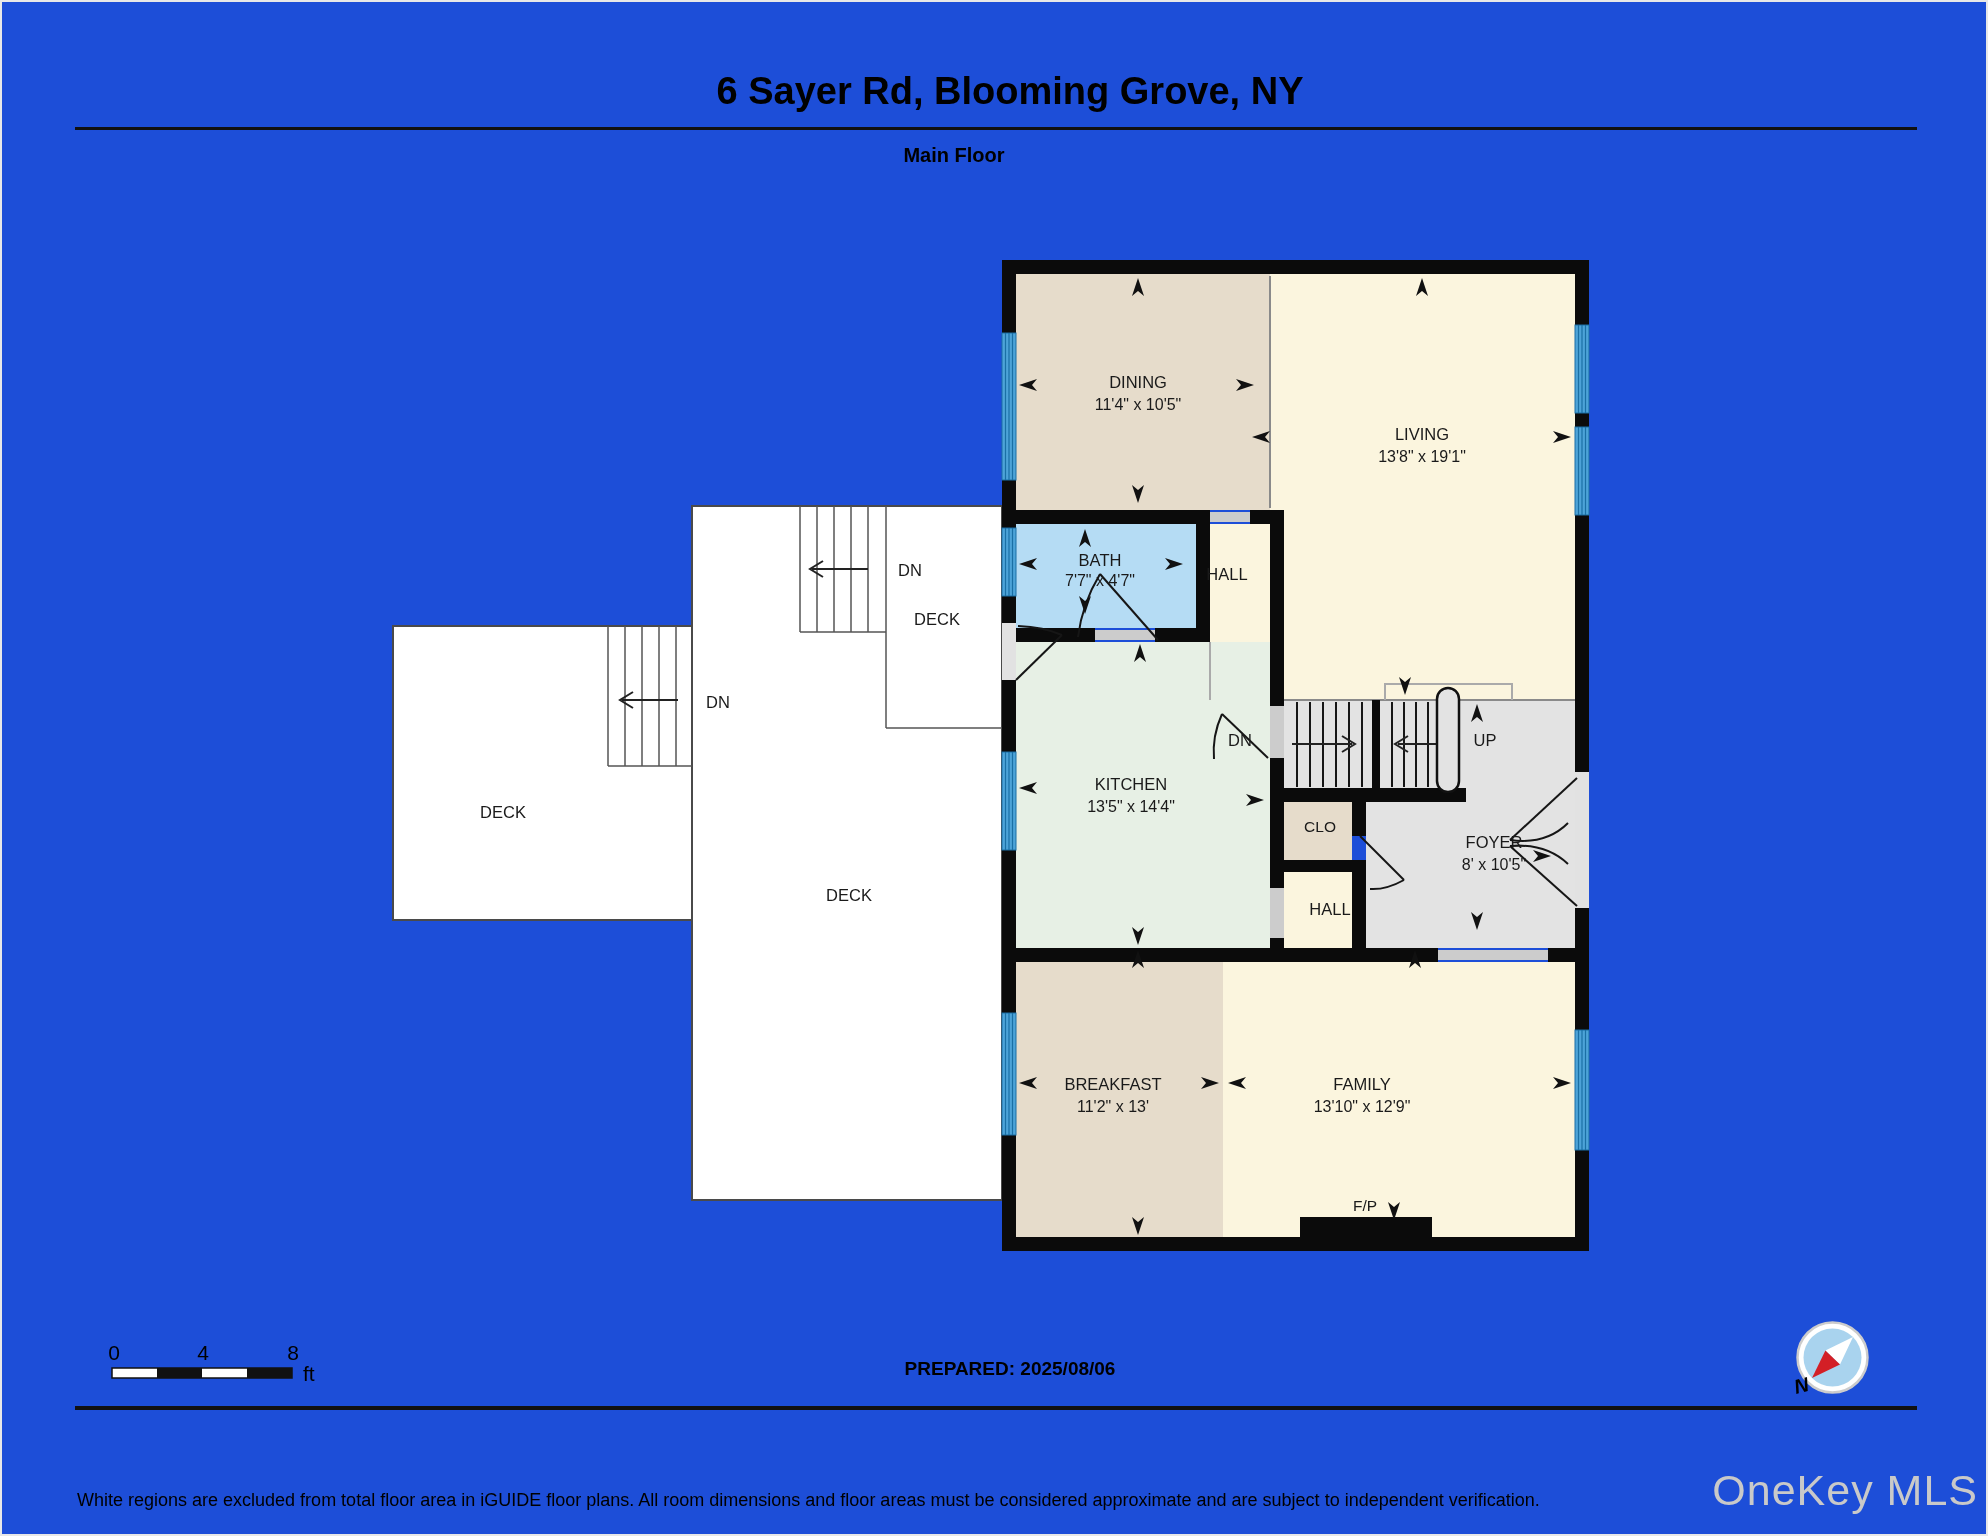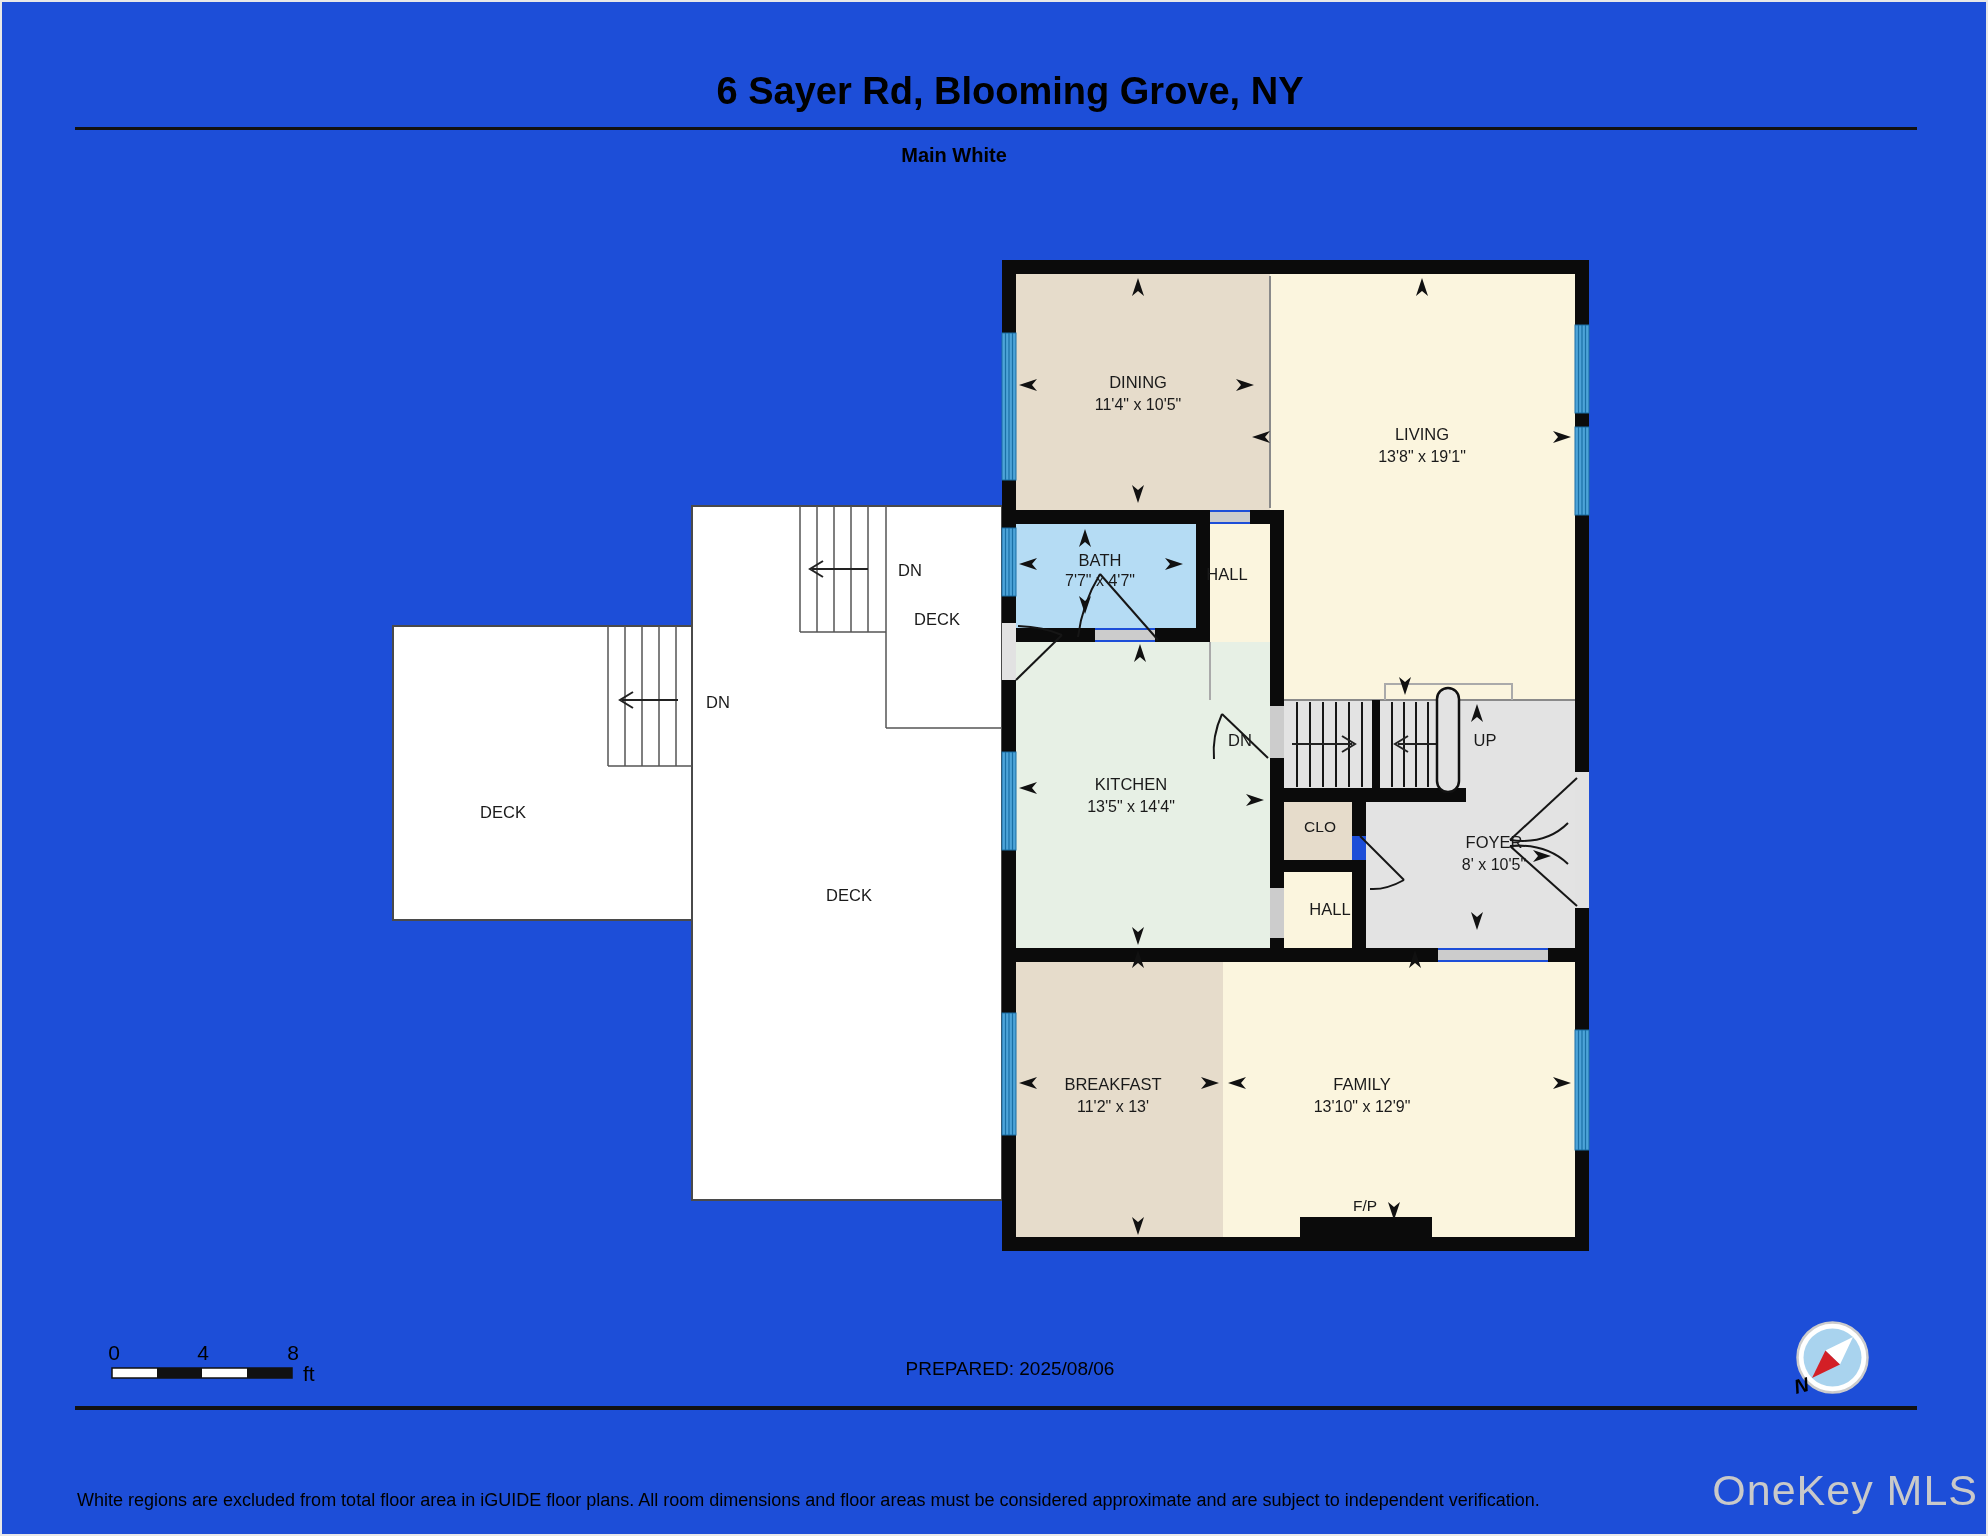--- a/index.html
+++ b/index.html
@@ -3,21 +3,21 @@
 <meta charset="utf-8">
 <style>
   html,body{margin:0;padding:0;background:#fff;}
   .page{position:relative;width:1988px;height:1536px;background:#1d4ed8;
         font-family:"Liberation Sans",sans-serif;overflow:hidden;
         box-shadow:inset 0 0 0 2px #e8e8e8;text-align:center;}
   .abs{position:absolute;}
   .title{left:1010px;top:70px;transform:translateX(-50%);font-size:38px;font-weight:bold;color:#000;white-space:nowrap;}
   .subtitle{left:954px;top:144px;transform:translateX(-50%);font-size:20px;font-weight:bold;color:#000;white-space:nowrap;}
   .rule{background:#111;}
-  .prepared{left:1010px;top:1358px;transform:translateX(-50%);font-size:19px;font-weight:normal;color:#000;white-space:nowrap;}
+  .prepared{left:1010px;top:1358px;transform:translateX(-50%);font-size:19px;font-weight:bold;color:#000;white-space:nowrap;}
   .disclaimer{left:77px;top:1446px;font-size:18px;color:#000;white-space:nowrap;margin-top:44px;}
   .watermark{right:10px;top:1466px;font-size:43px;color:#c9c9c9;letter-spacing:1px;}
   svg.plan{position:absolute;left:0;top:0;}
   svg text{font-family:"Liberation Sans",sans-serif;fill:#1a1a1a;}
   .lbl{font-size:16.5px;}
   .dims{font-size:16px;}
   .sm{font-size:15.5px;}
   .tick{font-size:21px;fill:#000;}
   .wall{fill:#0b0b0b;}
   .thr{fill:#cccccc;}
@@ -35,21 +35,21 @@
   .pill{fill:#e3e3e3;stroke:#111;stroke-width:2.5;}
   .nlabel{font-size:20px;font-style:italic;font-weight:bold;fill:#000;}
 </style>
 </head>
 <body>
 
 <div class="page">
 
   <div class="abs title">6 Sayer Rd, Blooming Grove, NY</div>
   <div class="abs rule" style="left:75px;top:127px;width:1842px;height:3px;"></div>
-  <div class="abs subtitle">Main White</div>
+  <div class="abs subtitle">Main Floor</div>
 
   <svg class="plan" width="1988" height="1536" viewBox="0 0 1988 1536">
     <defs>
       <path id="arr" d="M -9 -6 L 9 0 L -9 6 L -4 0 Z"></path>
     </defs>
 
     <g>
       <rect class="deck" x="692" y="506" width="310" height="694"></rect>
 
       <g>

